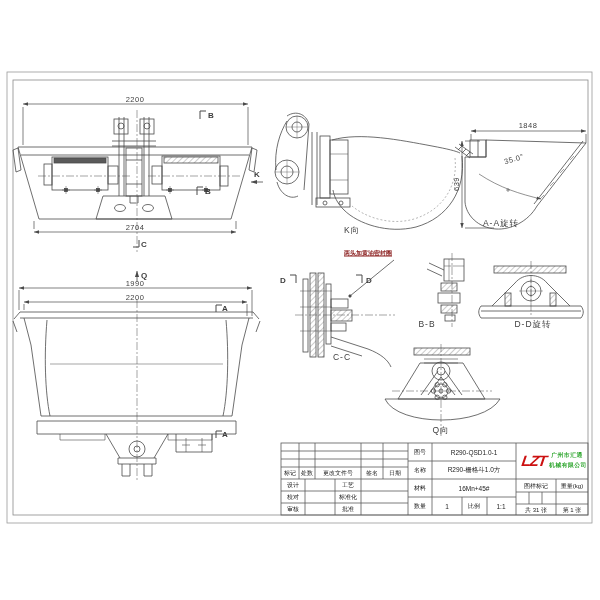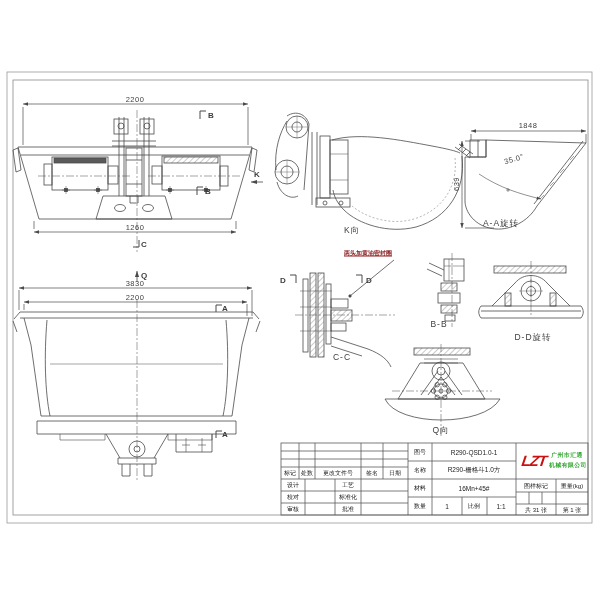--- a/index.html
+++ b/index.html
@@ -203,46 +203,46 @@
       <path d="M305,479 V515 M335,479 V515 M361,479 V515"></path>
       <path d="M408,461 H516 M408,479 H516 M408,497 H516"></path>
       <path d="M462,497 V515 M487,497 V515"></path>
       <path d="M516,479 H588 M516,492 H588 M516,504 H588"></path>
       <path d="M556,479 V515 M529,492 V504 M542,492 V504"></path>
     </g>
   </g>
 </svg>
 
 <div class="t dim" style="left:135px;top:99px">2200</div>
-<div class="t dim" style="left:135px;top:227px">1260</div>
+<div class="t dim" style="left:135px;top:227px">2704</div>
 <div class="t slabel" style="left:211px;top:115px">B</div>
 <div class="t slabel" style="left:208px;top:191px">B</div>
 <div class="t slabel" style="left:257px;top:174px">K</div>
 <div class="t slabel" style="left:144px;top:244px">C</div>
 
 <div class="t vlabel" style="left:352px;top:231px">K向</div>
 
 <div class="t dim" style="left:528px;top:125px">1848</div>
 <div class="t dim rot90" style="left:456px;top:184px">639</div>
 <div class="t dim rot16" style="left:514px;top:159px">35.0°</div>
 <div class="t vlabel" style="left:501px;top:224px">A-A旋转</div>
 
 <div class="t slabel" style="left:144px;top:275px">Q</div>
-<div class="t dim" style="left:135px;top:283px">3830</div>
+<div class="t dim" style="left:135px;top:283px">1990</div>
 <div class="t dim" style="left:135px;top:297px">2200</div>
 <div class="t slabel" style="left:225px;top:308px">A</div>
 <div class="t slabel" style="left:225px;top:434px">A</div>
 
 <div class="note" style="position: absolute; left: 344px; top: 253px; color: rgb(139, 31, 31);">两头加黄油密封圈</div>
 <div class="t slabel" style="left:283px;top:280px">D</div>
 <div class="t slabel" style="left:369px;top:280px">D</div>
 <div class="t vlabel" style="left:342px;top:357px">C-C</div>
 
-<div class="t vlabel" style="left:439px;top:324px">B-B</div>
-<div class="t vlabel" style="left:533px;top:338px">D-D旋转</div>
+<div class="t vlabel" style="left:427px;top:324px">B-B</div>
+<div class="t vlabel" style="left:533px;top:325px">D-D旋转</div>
 <div class="t vlabel" style="left:441px;top:431px">Q向</div>
 
 <div class="t tb" style="left:290px;top:473px">标记</div>
 <div class="t tb" style="left:307px;top:473px">处数</div>
 <div class="t tb" style="left:338px;top:473px">更改文件号</div>
 <div class="t tb" style="left:372px;top:473px">签名</div>
 <div class="t tb" style="left:395px;top:473px">日期</div>
 
 <div class="t tb" style="left:293px;top:485px">设计</div>
 <div class="t tb" style="left:293px;top:497px">校对</div>

